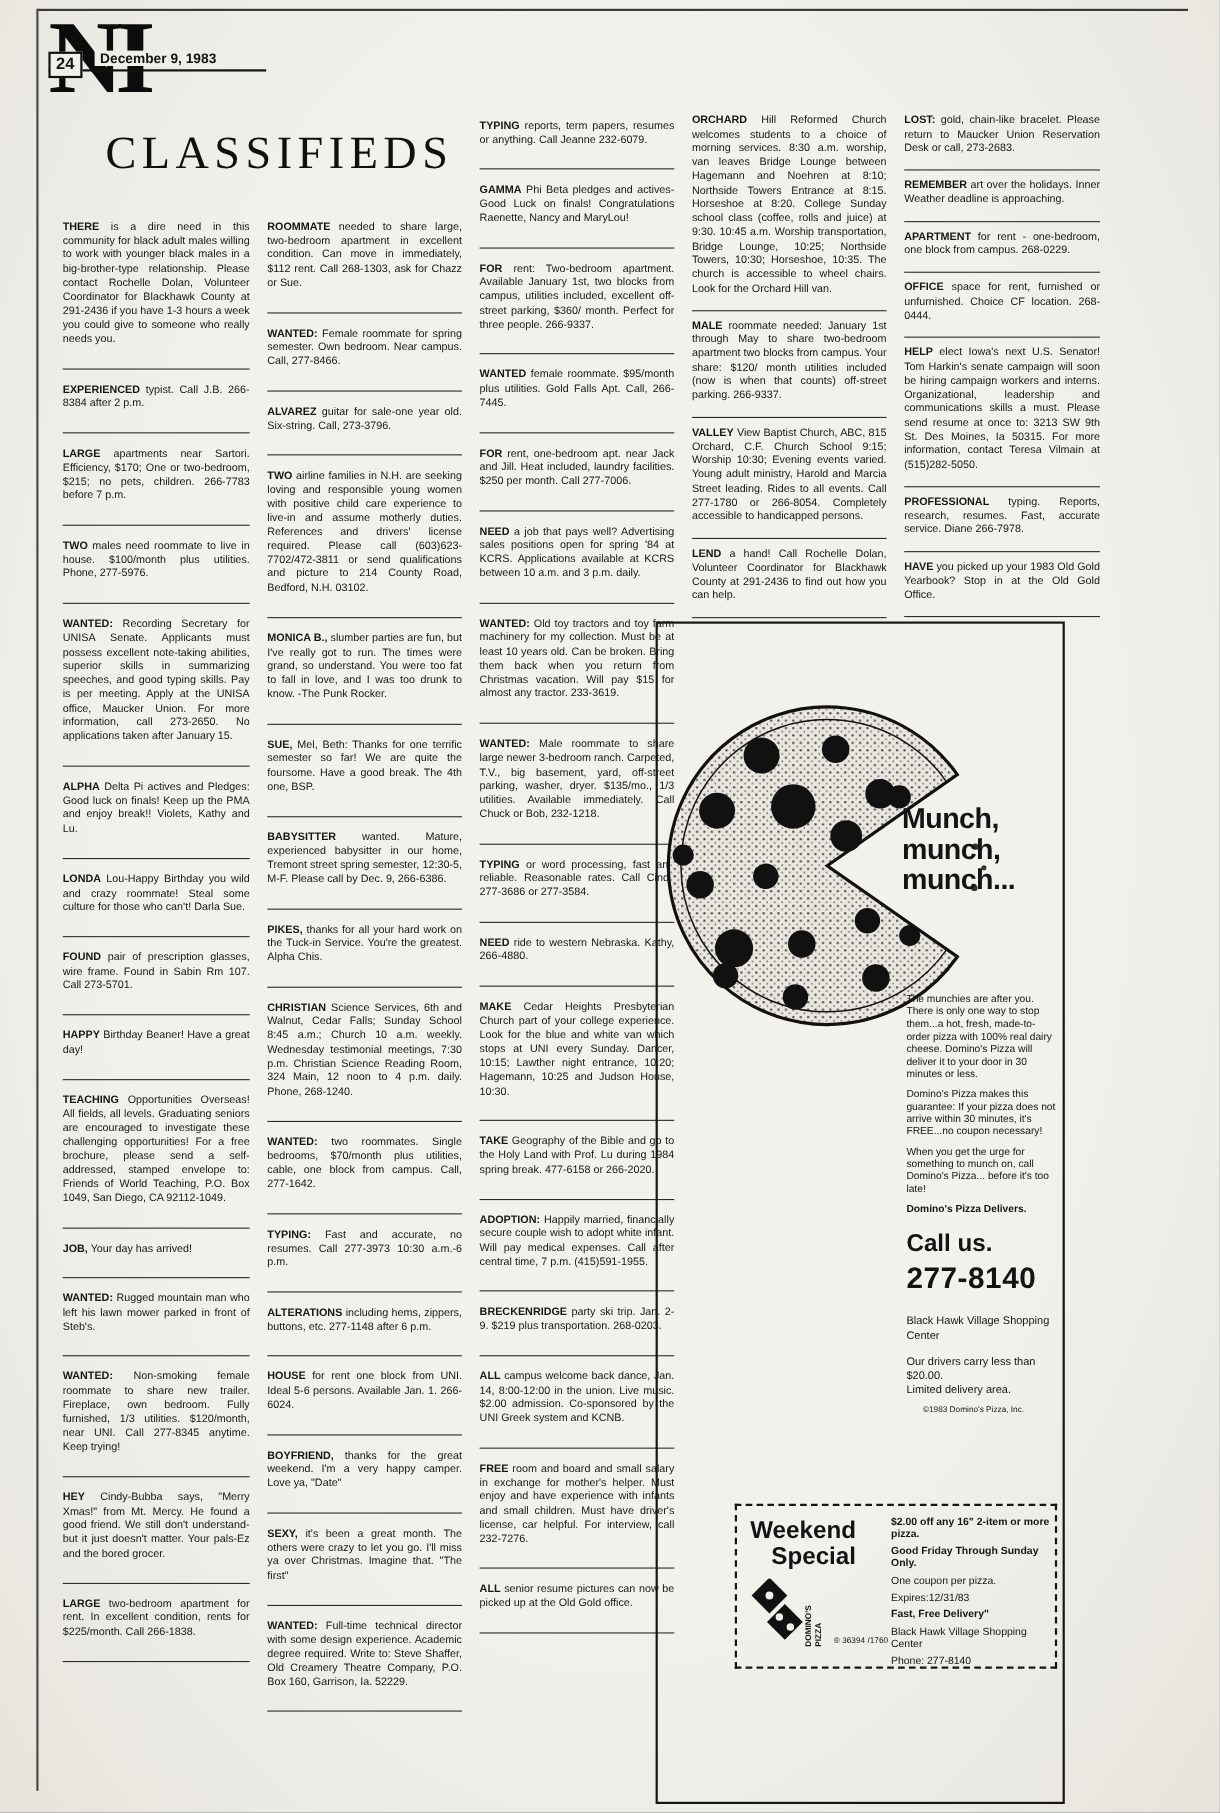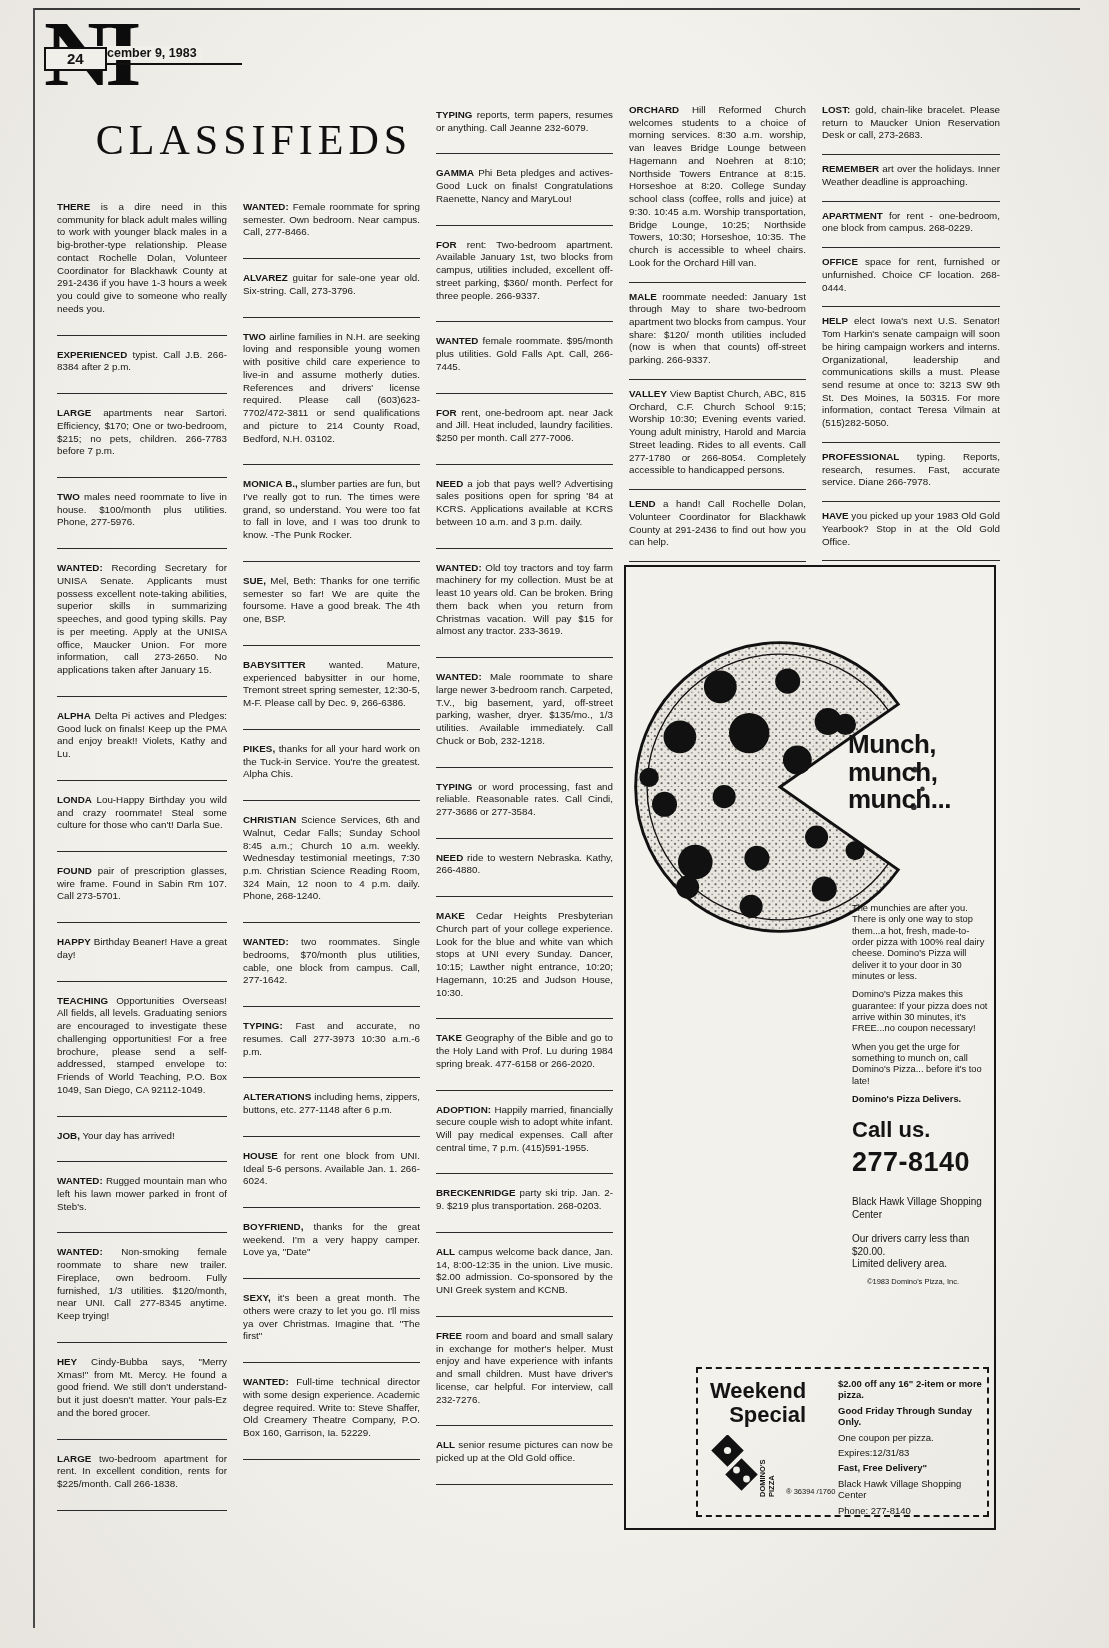--- a/index.html
+++ b/index.html
@@ -10,41 +10,41 @@
     font-family:"Liberation Sans","DejaVu Sans",sans-serif; color:#141414; overflow:hidden;
   }
   .scan-top { position:absolute; left:34px; top:8px; width:1046px; height:2px; background:#3a3a3a; }
   .scan-left { position:absolute; left:33px; top:8px; width:2px; height:1620px; background:#4a4a4a; }
 
   
   .ni { position:absolute; left:44px; top:6px; font-family:"Liberation Serif","DejaVu Serif",serif;
         font-size:94px; font-weight:bold; letter-spacing:-7px; line-height:1; color:#0c0c0c; z-index:0; }
   .date-rule { position:absolute; left:44px; top:63px; width:198px; height:2px; background:#111; z-index:1; }
   .pagenum { position:absolute; left:44px; top:47px; border:2px solid #111; background:#f1efe9;
-             font-size:15px; font-weight:bold; padding:0 21px; line-height:1.3; z-index:3; }
+             font-size:15px; font-weight:bold; padding:0 5px; line-height:1.3; z-index:3; }
   .date { position:absolute; left:86px; top:46px; font-size:12.5px; font-weight:bold;
           background:#f1efe9; padding:0 5px; z-index:2; }
 
   .title { position:absolute; left:86px; top:116px; width:336px; text-align:center;
            font-family:"Liberation Serif","DejaVu Serif",serif; font-size:42px; font-weight:400;
            letter-spacing:5px; color:#101010; }
 
   
   .col { position:absolute; font-size:9.8px; line-height:1.3; text-align:justify; color:#161616; }
   .ad { padding:8px 0 12px; border-bottom:1px solid #2b2b2b; }
   .roomy .ad { padding:13px 0 19px; }
   .lead { font-weight:bold; }
   .col1 { left:57px;  top:188px; width:170px; }
   .col2 { left:243px; top:188px; width:177px; }
   .col3 { left:436px; top:96px;  width:177px; }
   .col4 { left:629px; top:96px;  width:177px; }
   .col5 { left:822px; top:96px;  width:178px; }
 
   
-  .dominos { position:absolute; left:624px; top:565px; width:372px; height:965px; border:2px solid #161616; }
+  .dominos { position:absolute; left:596px; top:565px; width:372px; height:1075px; border:2px solid #161616; }
   .pizza { position:absolute; left:0; top:66px; width:308px; height:308px; }
   .munch { position:absolute; left:222px; top:164px; font-size:26px; font-weight:bold;
            line-height:1.06; white-space:pre-line; letter-spacing:-0.5px; }
   .rightcol { position:absolute; left:226px; top:336px; width:136px; font-size:9.3px; line-height:1.22; }
   .rightcol p { margin:0 0 7px; }
   .bold { font-weight:bold; }
   .callus { font-size:22px; font-weight:bold; margin:12px 0 2px; }
   .bigphone { font-size:27px; font-weight:bold; letter-spacing:0.5px; margin:0 0 17px; }
   .addr { font-size:10px; line-height:1.25; margin-bottom:12px; }
   .note { font-size:10px; line-height:1.25; }
@@ -150,20 +150,24 @@
       </div>
 
       <div class="ad">
         <span class="lead">LARGE</span>
         <span>two-bedroom apartment for rent. In excellent condition, rents for $225/month. Call 266-1838.</span>
       </div>
     </div>
 
   <div class="col col2 roomy">
 
+      <div class="ad">
+        <span class="lead">ROOMMATE</span>
+        <span>needed to share large, two-bedroom apartment in excellent condition. Can move in immediately, $112 rent. Call 268-1303, ask for Chazz or Sue.</span>
+      </div>
 
       <div class="ad">
         <span class="lead">WANTED:</span>
         <span>Female roommate for spring semester. Own bedroom. Near campus. Call, 277-8466.</span>
       </div>
 
       <div class="ad">
         <span class="lead">ALVAREZ</span>
         <span>guitar for sale-one year old. Six-string. Call, 273-3796.</span>
       </div>
@@ -301,21 +305,21 @@
         <span>Happily married, financially secure couple wish to adopt white infant. Will pay medical expenses. Call after central time, 7 p.m. (415)591-1955.</span>
       </div>
 
       <div class="ad">
         <span class="lead">BRECKENRIDGE</span>
         <span>party ski trip. Jan. 2-9. $219 plus transportation. 268-0203.</span>
       </div>
 
       <div class="ad">
         <span class="lead">ALL</span>
-        <span>campus welcome back dance, Jan. 14, 8:00-12:35 in the union. Live music. $2.00 admission. Co-sponsored by the UNI Greek system and KCNB.</span>
+        <span>campus welcome back dance, Jan. 14, 8:00-12:00 in the union. Live music. $2.00 admission. Co-sponsored by the UNI Greek system and KCNB.</span>
       </div>
 
       <div class="ad">
         <span class="lead">FREE</span>
         <span>room and board and small salary in exchange for mother's helper. Must enjoy and have experience with infants and small children. Must have driver's license, car helpful. For interview, call 232-7276.</span>
       </div>
 
       <div class="ad">
         <span class="lead">ALL</span>
         <span>senior resume pictures can now be picked up at the Old Gold office.</span>

